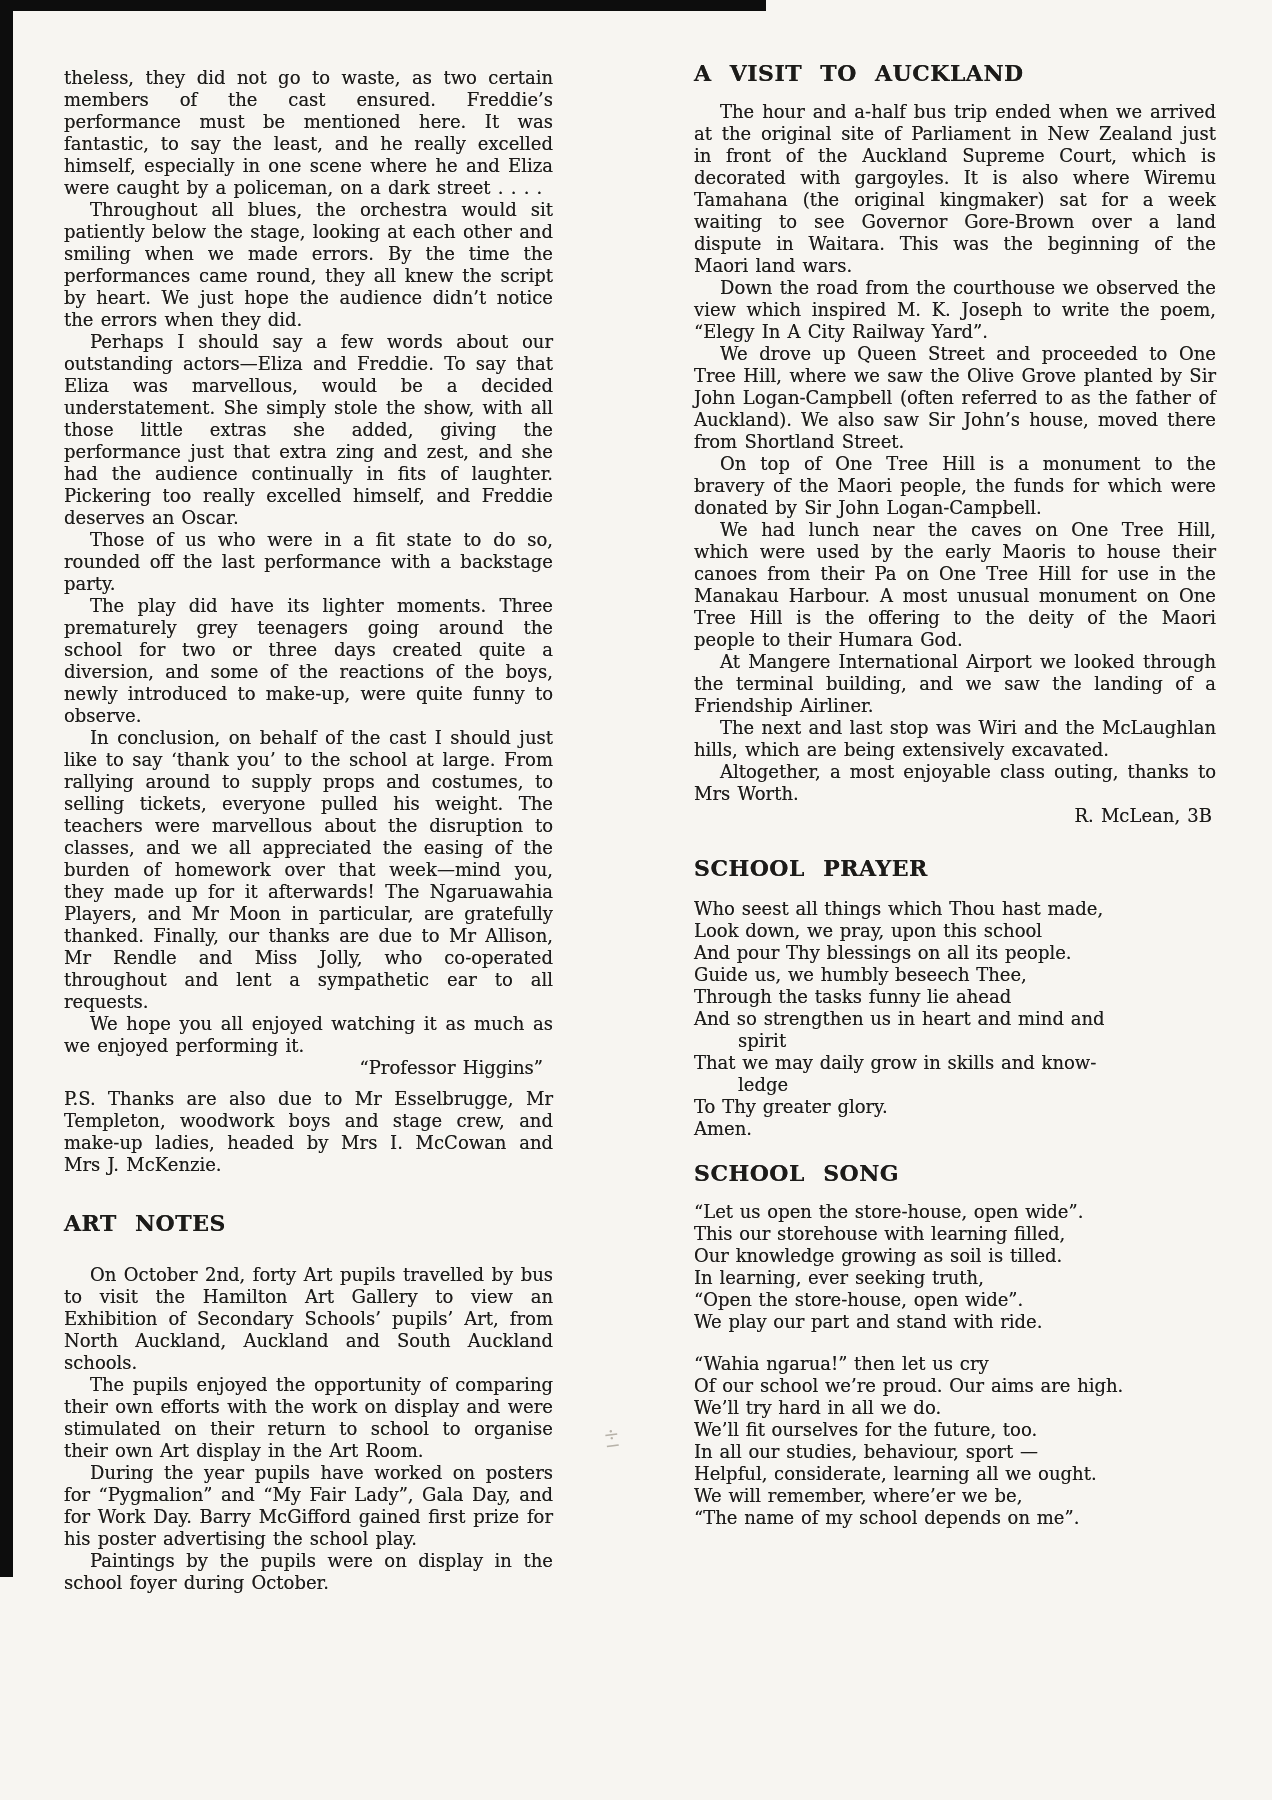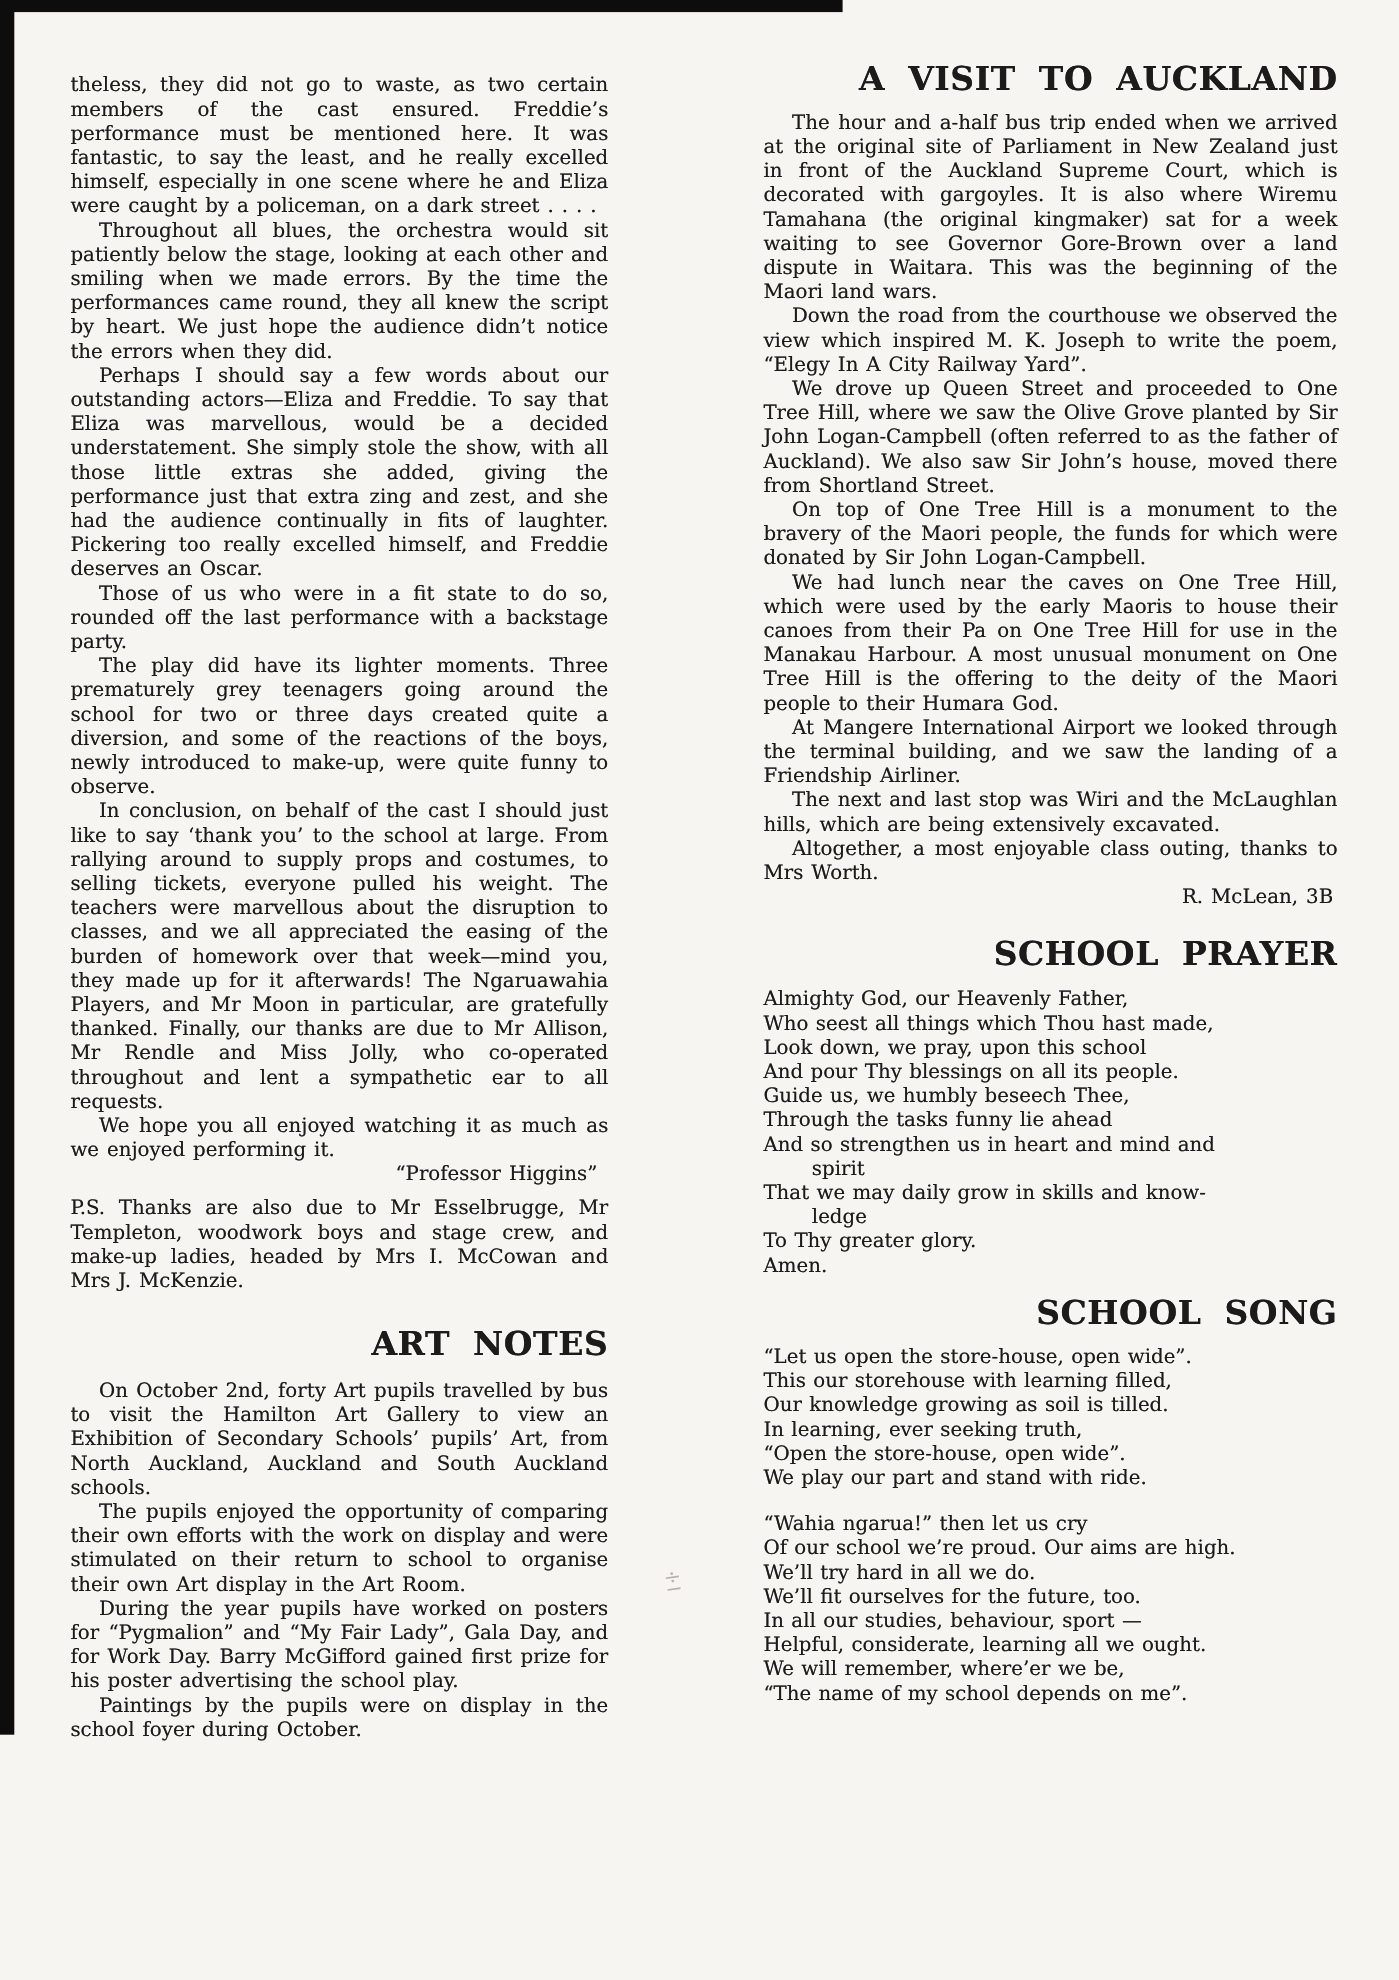--- a/index.html
+++ b/index.html
@@ -23,26 +23,26 @@
   }
   .col-left{left:64px;top:67px;width:489px;}
   .col-right{left:694px;top:60px;width:522px;}
   p{margin:0;text-align:justify;text-indent:26px;word-spacing:1.5px;}
   p.noindent{text-indent:0;}
   .sig{text-align:right;text-indent:0;padding-right:10px;}
   .ps{margin-top:9px;}
   .byline{text-align:right;text-indent:0;padding-right:4px;}
   .amen{text-align:right;text-indent:0;padding-right:36px;}
   h2{
-    font-size:30px;line-height:26px;font-weight:bold;
-    text-align:right;margin:0;
+    font-size:22px;line-height:26px;font-weight:bold;
+    text-align:left;margin:0;
     word-spacing:10px;letter-spacing:0.5px;
     text-shadow:0 0 0.6px rgba(10,10,10,0.75);
   }
-  .h-artnotes{margin:34px 0 18px;}
+  .h-artnotes{margin:34px 0 28px;}
   .h-visit{margin:0 0 15px;}
   .h-prayer{margin:28px 0 17px;}
   .h-song{margin:20px 0 15px;}
   .poem p{text-align:left;text-indent:0;word-spacing:1px;}
   .poem p.hang{padding-left:44px;}
   .verse-gap{height:20px;}
 </style>
 </head>
 <body>
 
@@ -77,21 +77,20 @@
     <p>We drove up Queen Street and proceeded to One Tree Hill, where we saw the Olive Grove planted by Sir John Logan-Campbell (often referred to as the father of Auckland). We also saw Sir John’s house, moved there from Shortland Street.</p>
     <p>On top of One Tree Hill is a monument to the bravery of the Maori people, the funds for which were donated by Sir John Logan-Campbell.</p>
     <p>We had lunch near the caves on One Tree Hill, which were used by the early Maoris to house their canoes from their Pa on One Tree Hill for use in the Manakau Harbour. A most unusual monument on One Tree Hill is the offering to the deity of the Maori people to their Humara God.</p>
     <p>At Mangere International Airport we looked through the terminal building, and we saw the landing of a Friendship Airliner.</p>
     <p>The next and last stop was Wiri and the McLaughlan hills, which are being extensively excavated.</p>
     <p>Altogether, a most enjoyable class outing, thanks to Mrs Worth.</p>
     <p class="byline">R. McLean, 3B</p>
 
     <h2 class="h-prayer">SCHOOL PRAYER</h2>
     <div class="poem">
-      <p>Almighty God, our Heavenly Father,</p>
       <p>Who seest all things which Thou hast made,</p>
       <p>Look down, we pray, upon this school</p>
       <p>And pour Thy blessings on all its people.</p>
       <p>Guide us, we humbly beseech Thee,</p>
       <p>Through the tasks funny lie ahead</p>
       <p>And so strengthen us in heart and mind and</p>
       <p class="hang">spirit</p>
       <p>That we may daily grow in skills and know-</p>
       <p class="hang">ledge</p>
       <p>To Thy greater glory.</p>

